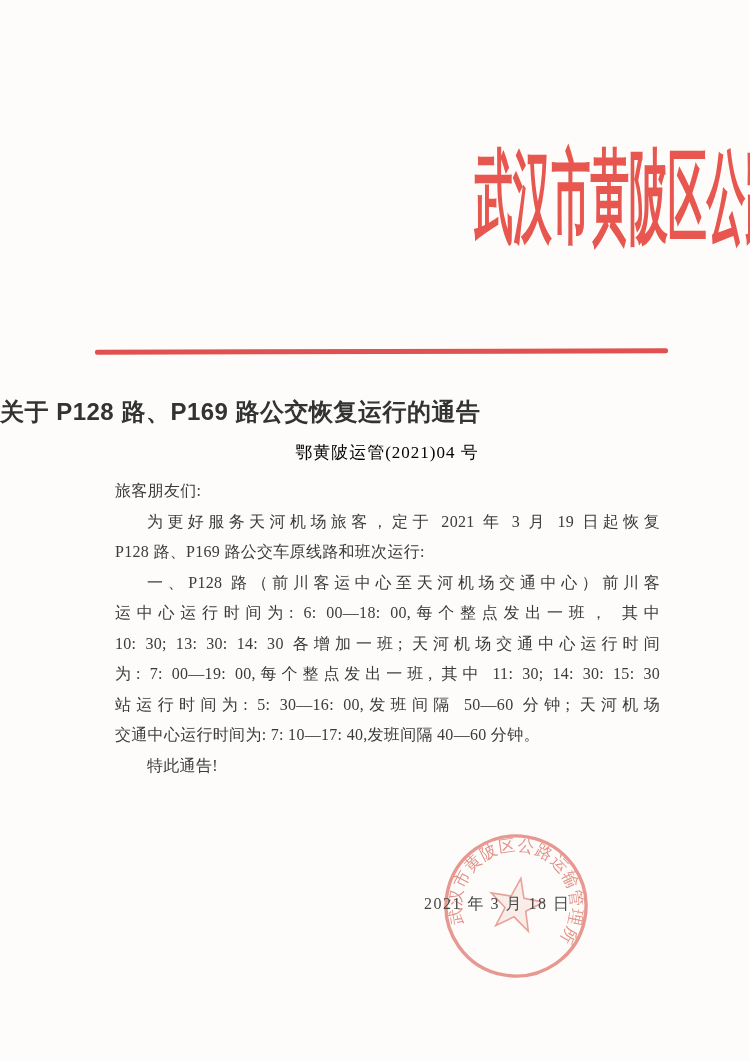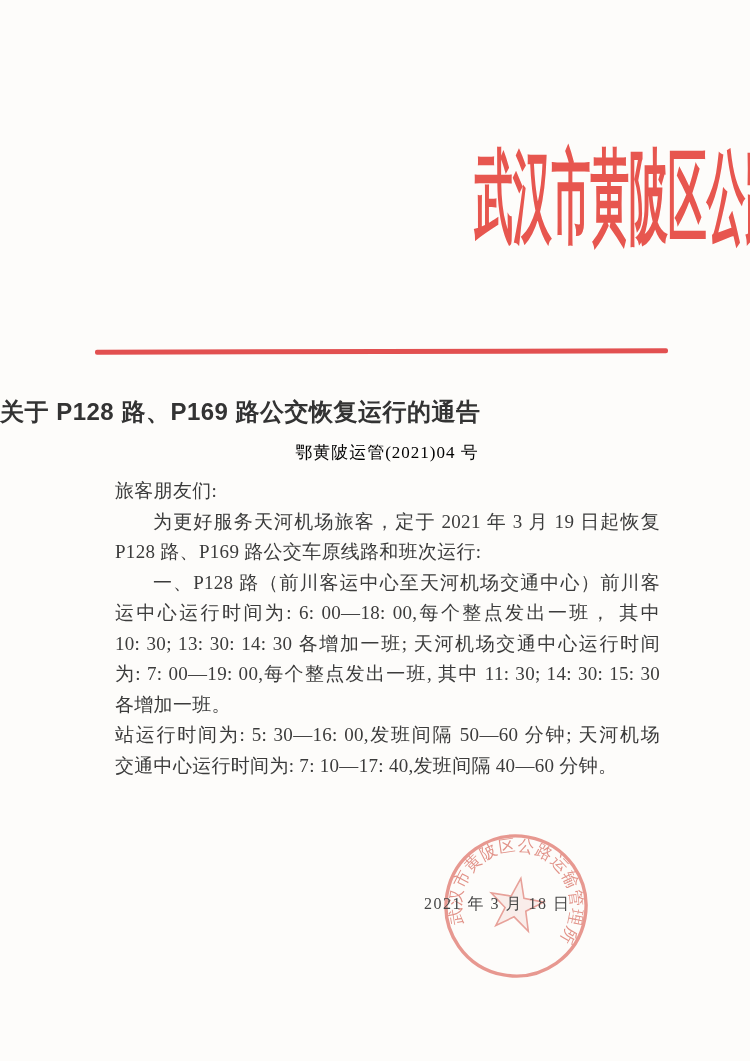--- a/index.html
+++ b/index.html
@@ -65,21 +65,21 @@
     font-size: 17px;
     letter-spacing: 1px;
     color: #000000;
   }
   
   .body-text {
     position: absolute;
     top: 476px;
     left: 115px;
     width: 545px;
-    font-size: 19px;
+    font-size: 16px;
     color: #3b3b3b;
     letter-spacing: 0.3px;
   }
   .body-text .line {
     height: 30.5px;
     line-height: 30.5px;
     white-space: pre-wrap;
   }
   .body-text .line.indent { text-indent: 2em; font-family: Liberation Serif, serif; }
   .body-text .line.justify {
@@ -124,23 +124,23 @@
   <div class="doc-number">鄂黄陂运管(2021)04 号</div>
 
   <div class="body-text" id="body-lines">
       <div class="line">旅客朋友们:</div>
       <div class="line indent justify">为更好服务天河机场旅客，定于 2021 年 3 月 19 日起恢复</div>
       <div class="line">P128 路、P169 路公交车原线路和班次运行:</div>
       <div class="line indent justify">一、P128 路（前川客运中心至天河机场交通中心）前川客</div>
       <div class="line justify">运中心运行时间为: 6: 00—18: 00,每个整点发出一班， 其中</div>
       <div class="line justify">10: 30; 13: 30: 14: 30 各增加一班; 天河机场交通中心运行时间</div>
       <div class="line justify">为: 7: 00—19: 00,每个整点发出一班, 其中 11: 30; 14: 30: 15: 30</div>
-      <div class="line">各增加一班。</div>
       <div class="line justify">站运行时间为: 5: 30—16: 00,发班间隔 50—60 分钟; 天河机场</div>
       <div class="line">交通中心运行时间为: 7: 10—17: 40,发班间隔 40—60 分钟。</div>
+      <div class="line indent">特此通告!</div>
     </div>
 
   <div class="date-line">2021 年 3 月 18 日</div>
 
   <svg class="seal" viewBox="0 0 150 150" xmlns="http://www.w3.org/2000/svg">
     <circle cx="75" cy="75" r="70" fill="none" stroke="#dc6459" stroke-width="3.4" opacity="0.75"></circle>
     <path id="sealArc" d="M 27.4 102.5 A 55 55 0 1 1 122.6 102.5" fill="none"></path>
     <text font-size="16.5" fill="#d66558" opacity="0.8" letter-spacing="1" font-family="Liberation Serif, DejaVu Serif, serif">
       <textPath href="#sealArc" startOffset="50%" text-anchor="middle">武汉市黄陂区公路运输管理所</textPath>
     </text>

